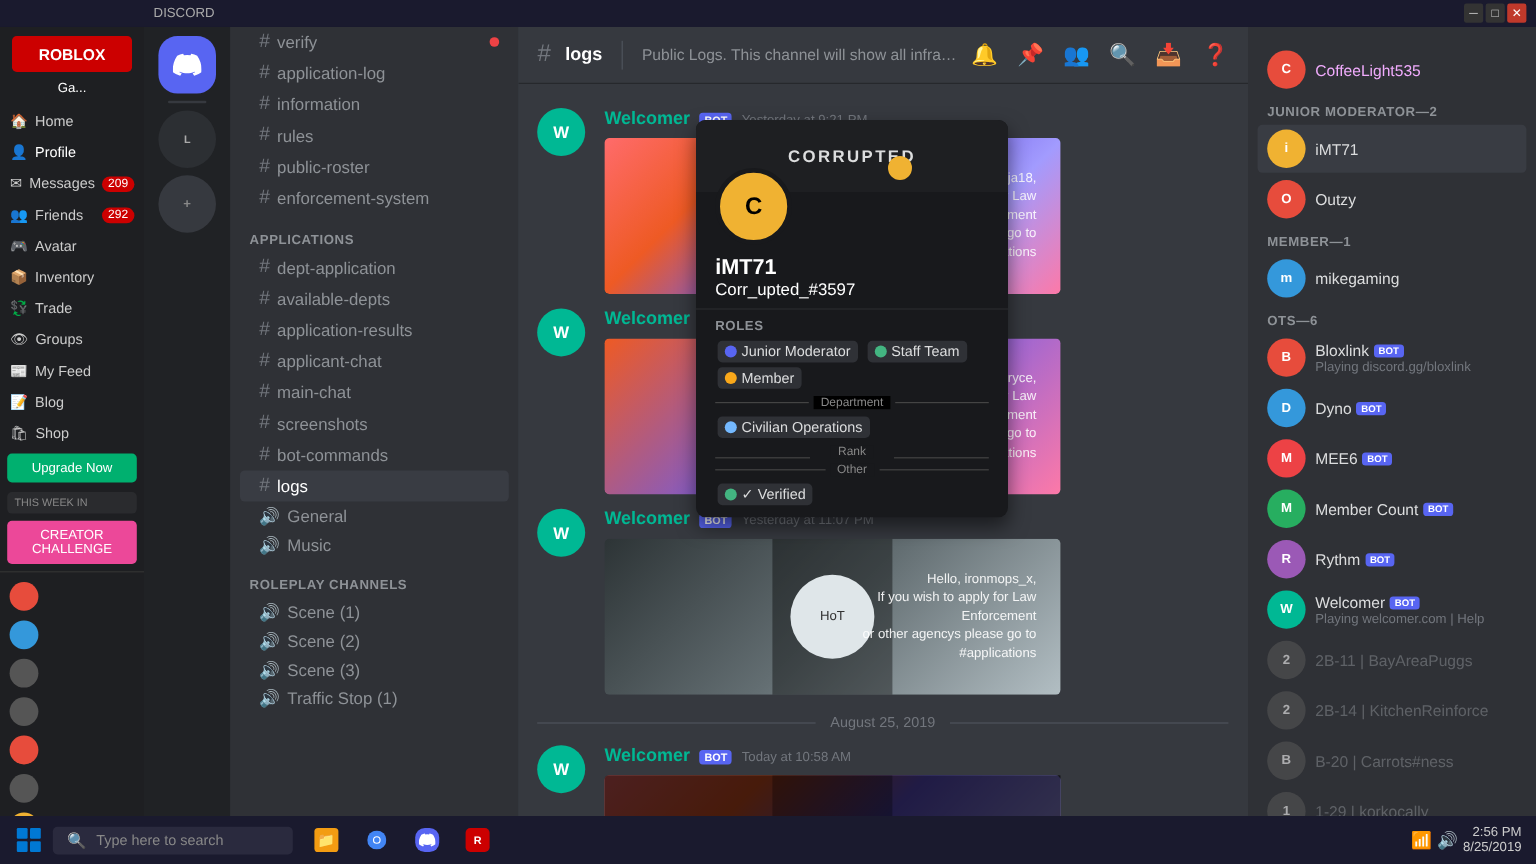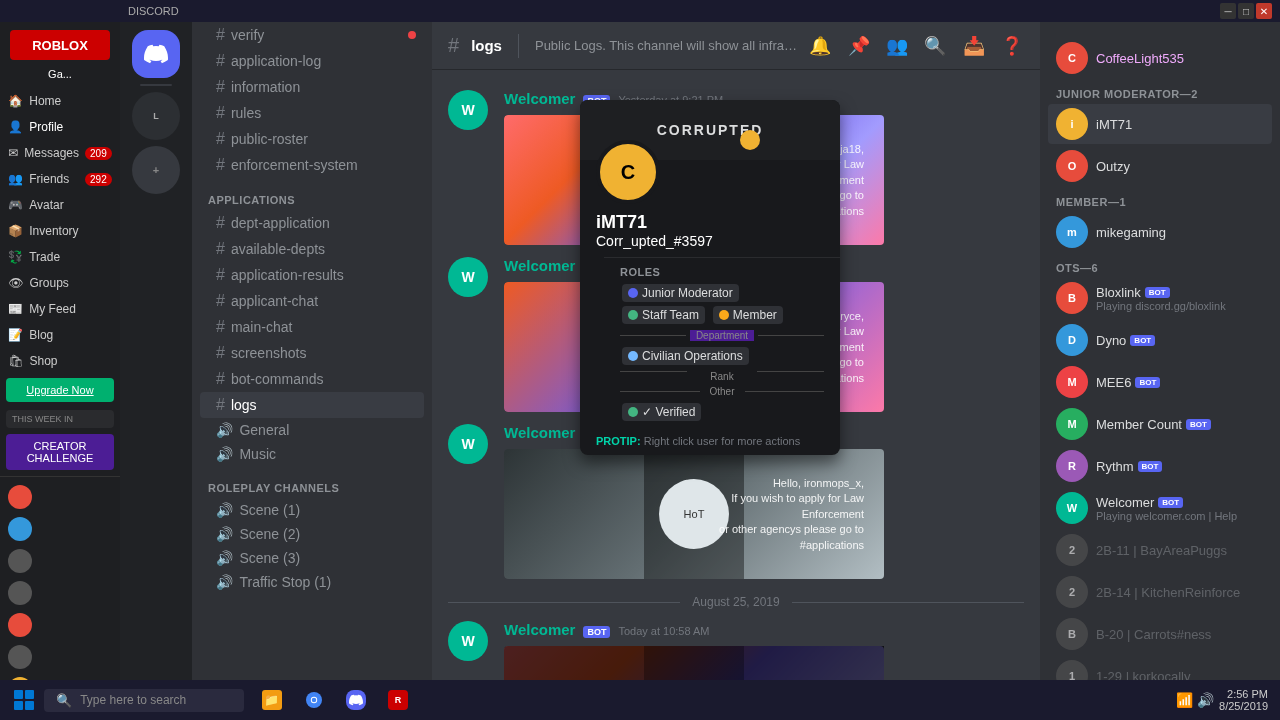--- a/index.html
+++ b/index.html
@@ -73,35 +73,34 @@
       color: white;
       border: none;
       border-radius: 4px;
       padding: 6px 10px;
       font-size: 11px;
       cursor: pointer;
       width: 90%;
       margin: 4px auto;
       display: block;
       text-align: center;
-      text-decoration: underline;
     }
     .this-week-box {
       width: 90%;
       background: #2a2b2e;
       border-radius: 4px;
       padding: 4px 6px;
       font-size: 10px;
       color: #aaa;
       margin: 4px auto;
     }
     .this-week-box .label { color: #888; font-size: 9px; text-transform: uppercase; }
     .creator-challenge {
       width: 90%;
-      background: #4c1d95;
+      background: #ec4899;
       border-radius: 4px;
       padding: 6px;
       text-align: center;
       font-size: 11px;
       color: #fff;
       margin: 2px auto;
     }
 
     
     #server-icons {
@@ -428,21 +427,21 @@
       display: flex;
       align-items: center;
       justify-content: center;
       font-weight: bold;
       font-size: 20px;
       color: #000;
     }
     .profile-name-area { padding: 0 16px 8px; }
     .profile-username { font-weight: 700; font-size: 18px; color: #fff; }
     .profile-tag { font-size: 14px; color: #fff; }
-    .profile-section { padding: 8px 16px; border-top: 1px solid #2a2b2e; margin-left: 24px; }
+    .profile-section { padding: 8px 16px; border-top: 1px solid #2a2b2e; }
     .profile-section-title { font-size: 11px; font-weight: 700; text-transform: uppercase; color: #8e9297; margin-bottom: 4px; letter-spacing: 0.5px; }
     .role-badge {
       display: inline-flex;
       align-items: center;
       gap: 4px;
       background: #2f3136;
       border-radius: 4px;
       padding: 2px 6px;
       font-size: 12px;
       color: #dcddde;
@@ -957,49 +956,46 @@
           <span class="role-dot" style="background:#43b581;"></span>
           <span>Staff Team</span>
         </span>
         <span class="role-badge">
           <span class="role-dot" style="background:#faa81a;"></span>
           <span>Member</span>
         </span>
 
         <div style="display:flex;align-items:center;gap:4px;margin:4px 0;">
           <div class="role-divider-line"></div>
-          <span class="role-divider-label" style="background:#4c1d95;font-size:10px;color:#888;">Department</span>
+          <span class="role-divider-label" style="background:#000000;font-size:10px;color:#888;">Department</span>
           <div class="role-divider-line"></div>
         </div>
 
         <span class="role-badge">
           <span class="role-dot" style="background:#74b9ff;"></span>
           <span>Civilian Operations</span>
         </span>
 
-        <div style="display:flex;align-items:flex-start;gap:17px;margin:4px 0;">
+        <div style="display:flex;align-items:flex-end;gap:17px;margin:4px 0;">
           <div class="role-divider-line"></div>
           <span class="role-divider-label" style="background:#18191c;font-size:10px;color:#888;">Rank</span>
           <div class="role-divider-line"></div>
         </div>
 
         <div style="display:flex;align-items:center;gap:4px;margin:4px 0;">
           <div class="role-divider-line"></div>
           <span class="role-divider-label" style="background:#18191c;font-size:10px;color:#888;">Other</span>
           <div class="role-divider-line"></div>
         </div>
 
         <span class="role-badge">
           <span class="role-dot" style="background:#43b581;"></span>
           <span>✓ Verified</span>
         </span>
       </div>
-    </div>
-    <div class="protip">
-      <strong>PROTIP:</strong> <span>Right click user for more actions</span>
     </div>
   </div>
 
   <div id="member-list">
     <div class="member-item">
       <div class="member-avatar" style="background:#e74c3c;">C</div>
       <div>
         <div class="member-name owner">CoffeeLight535</div>
       </div>
     </div>

